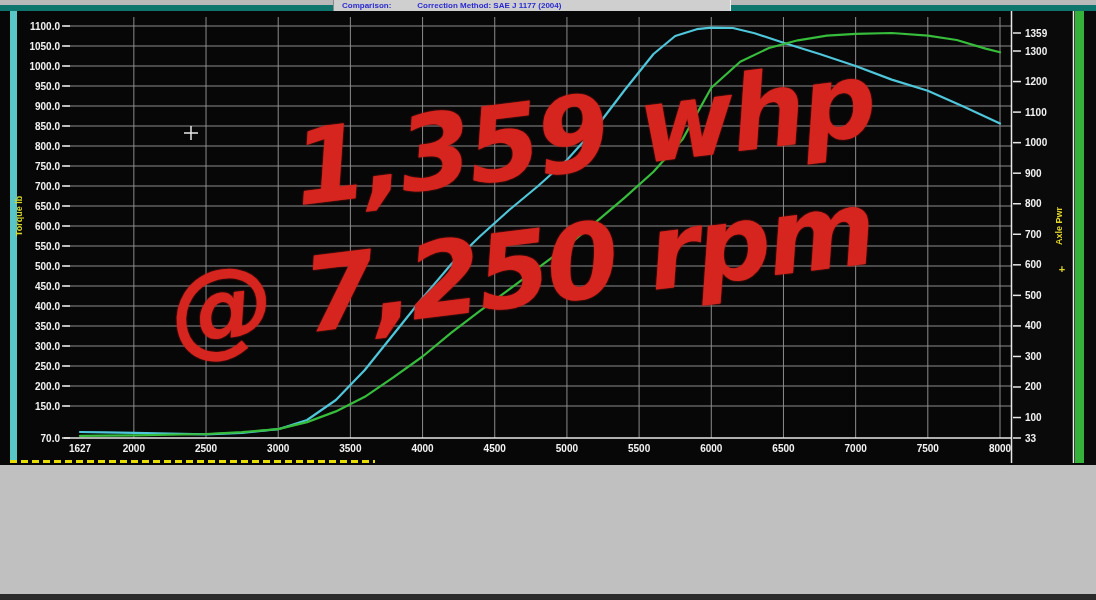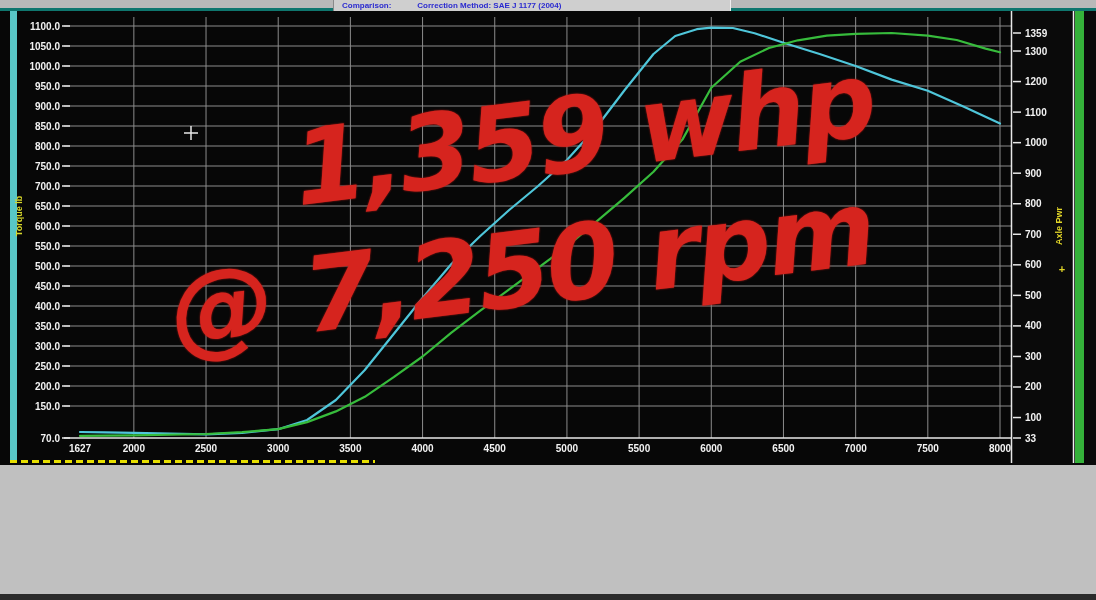--- a/index.html
+++ b/index.html
@@ -2,21 +2,21 @@
 <html><head>
 <meta charset="utf-8">
 <style>
   * { margin:0; padding:0; box-sizing:border-box; }
   html,body { width:1096px; height:600px; overflow:hidden; background:#000; }
   body { font-family:"Liberation Sans", sans-serif; }
   #screen { position:relative; width:1096px; height:600px; background:#0a0a0a; }
 
   
   #titlebar { position:absolute; left:0; top:0; width:1096px; height:11px;
-    background:#b9b9b9; border-bottom:3px solid #0f766e; }
+    background:#b9b9b9; border-bottom:6px solid #0f766e; }
   #title-inset { position:absolute; left:333px; top:0; width:398px; height:11px;
     background:#cfcfcf; border-left:1px solid #8a8a8a; border-right:1px solid #efefef;
     display:flex; align-items:center; gap:26px; padding:0 8px;
     color:#2b2bd0; font-weight:bold; font-size:8px; line-height:10px; white-space:nowrap; overflow:hidden;}
 
   
   #chart-region { position:absolute; left:0; top:11px; width:1011px; height:454px; background:#070707; }
   #chart-svg { position:absolute; left:0; top:0; }
   .anno { position:absolute; color:#d6241e; font-style:italic; font-weight:900;
     font-family:"DejaVu Sans", sans-serif; white-space:nowrap; transform:rotate(-7deg);

